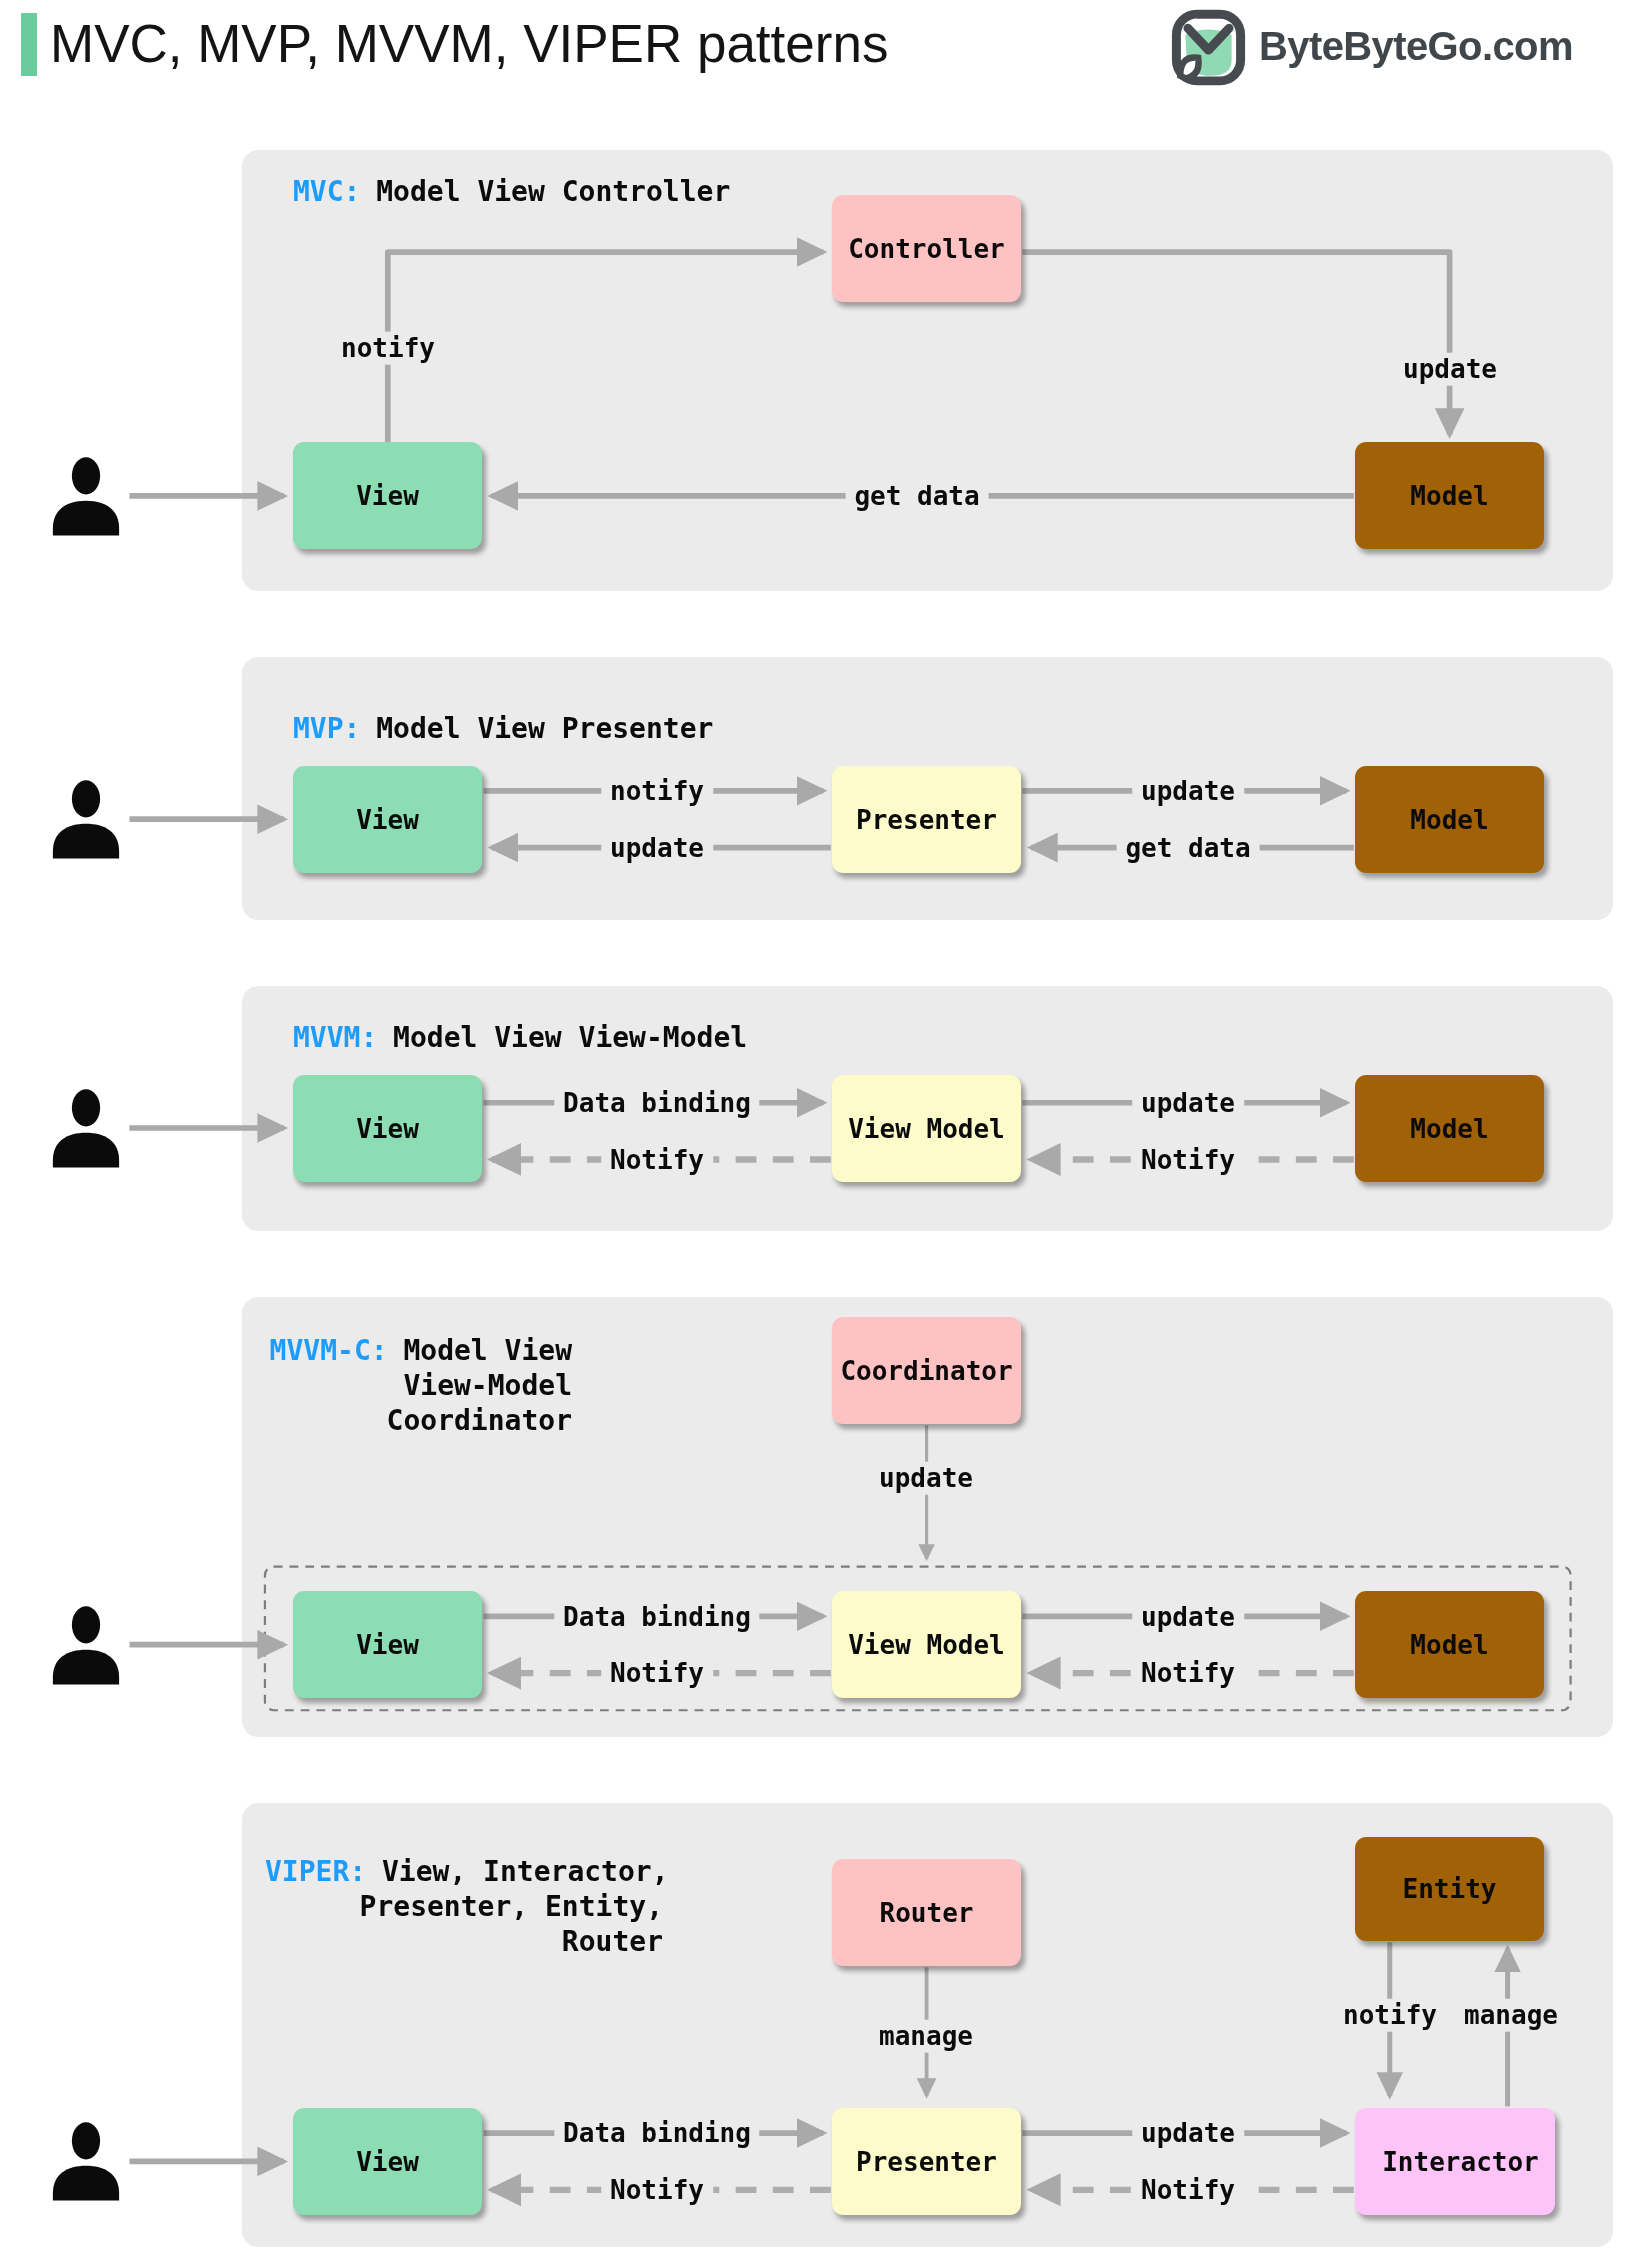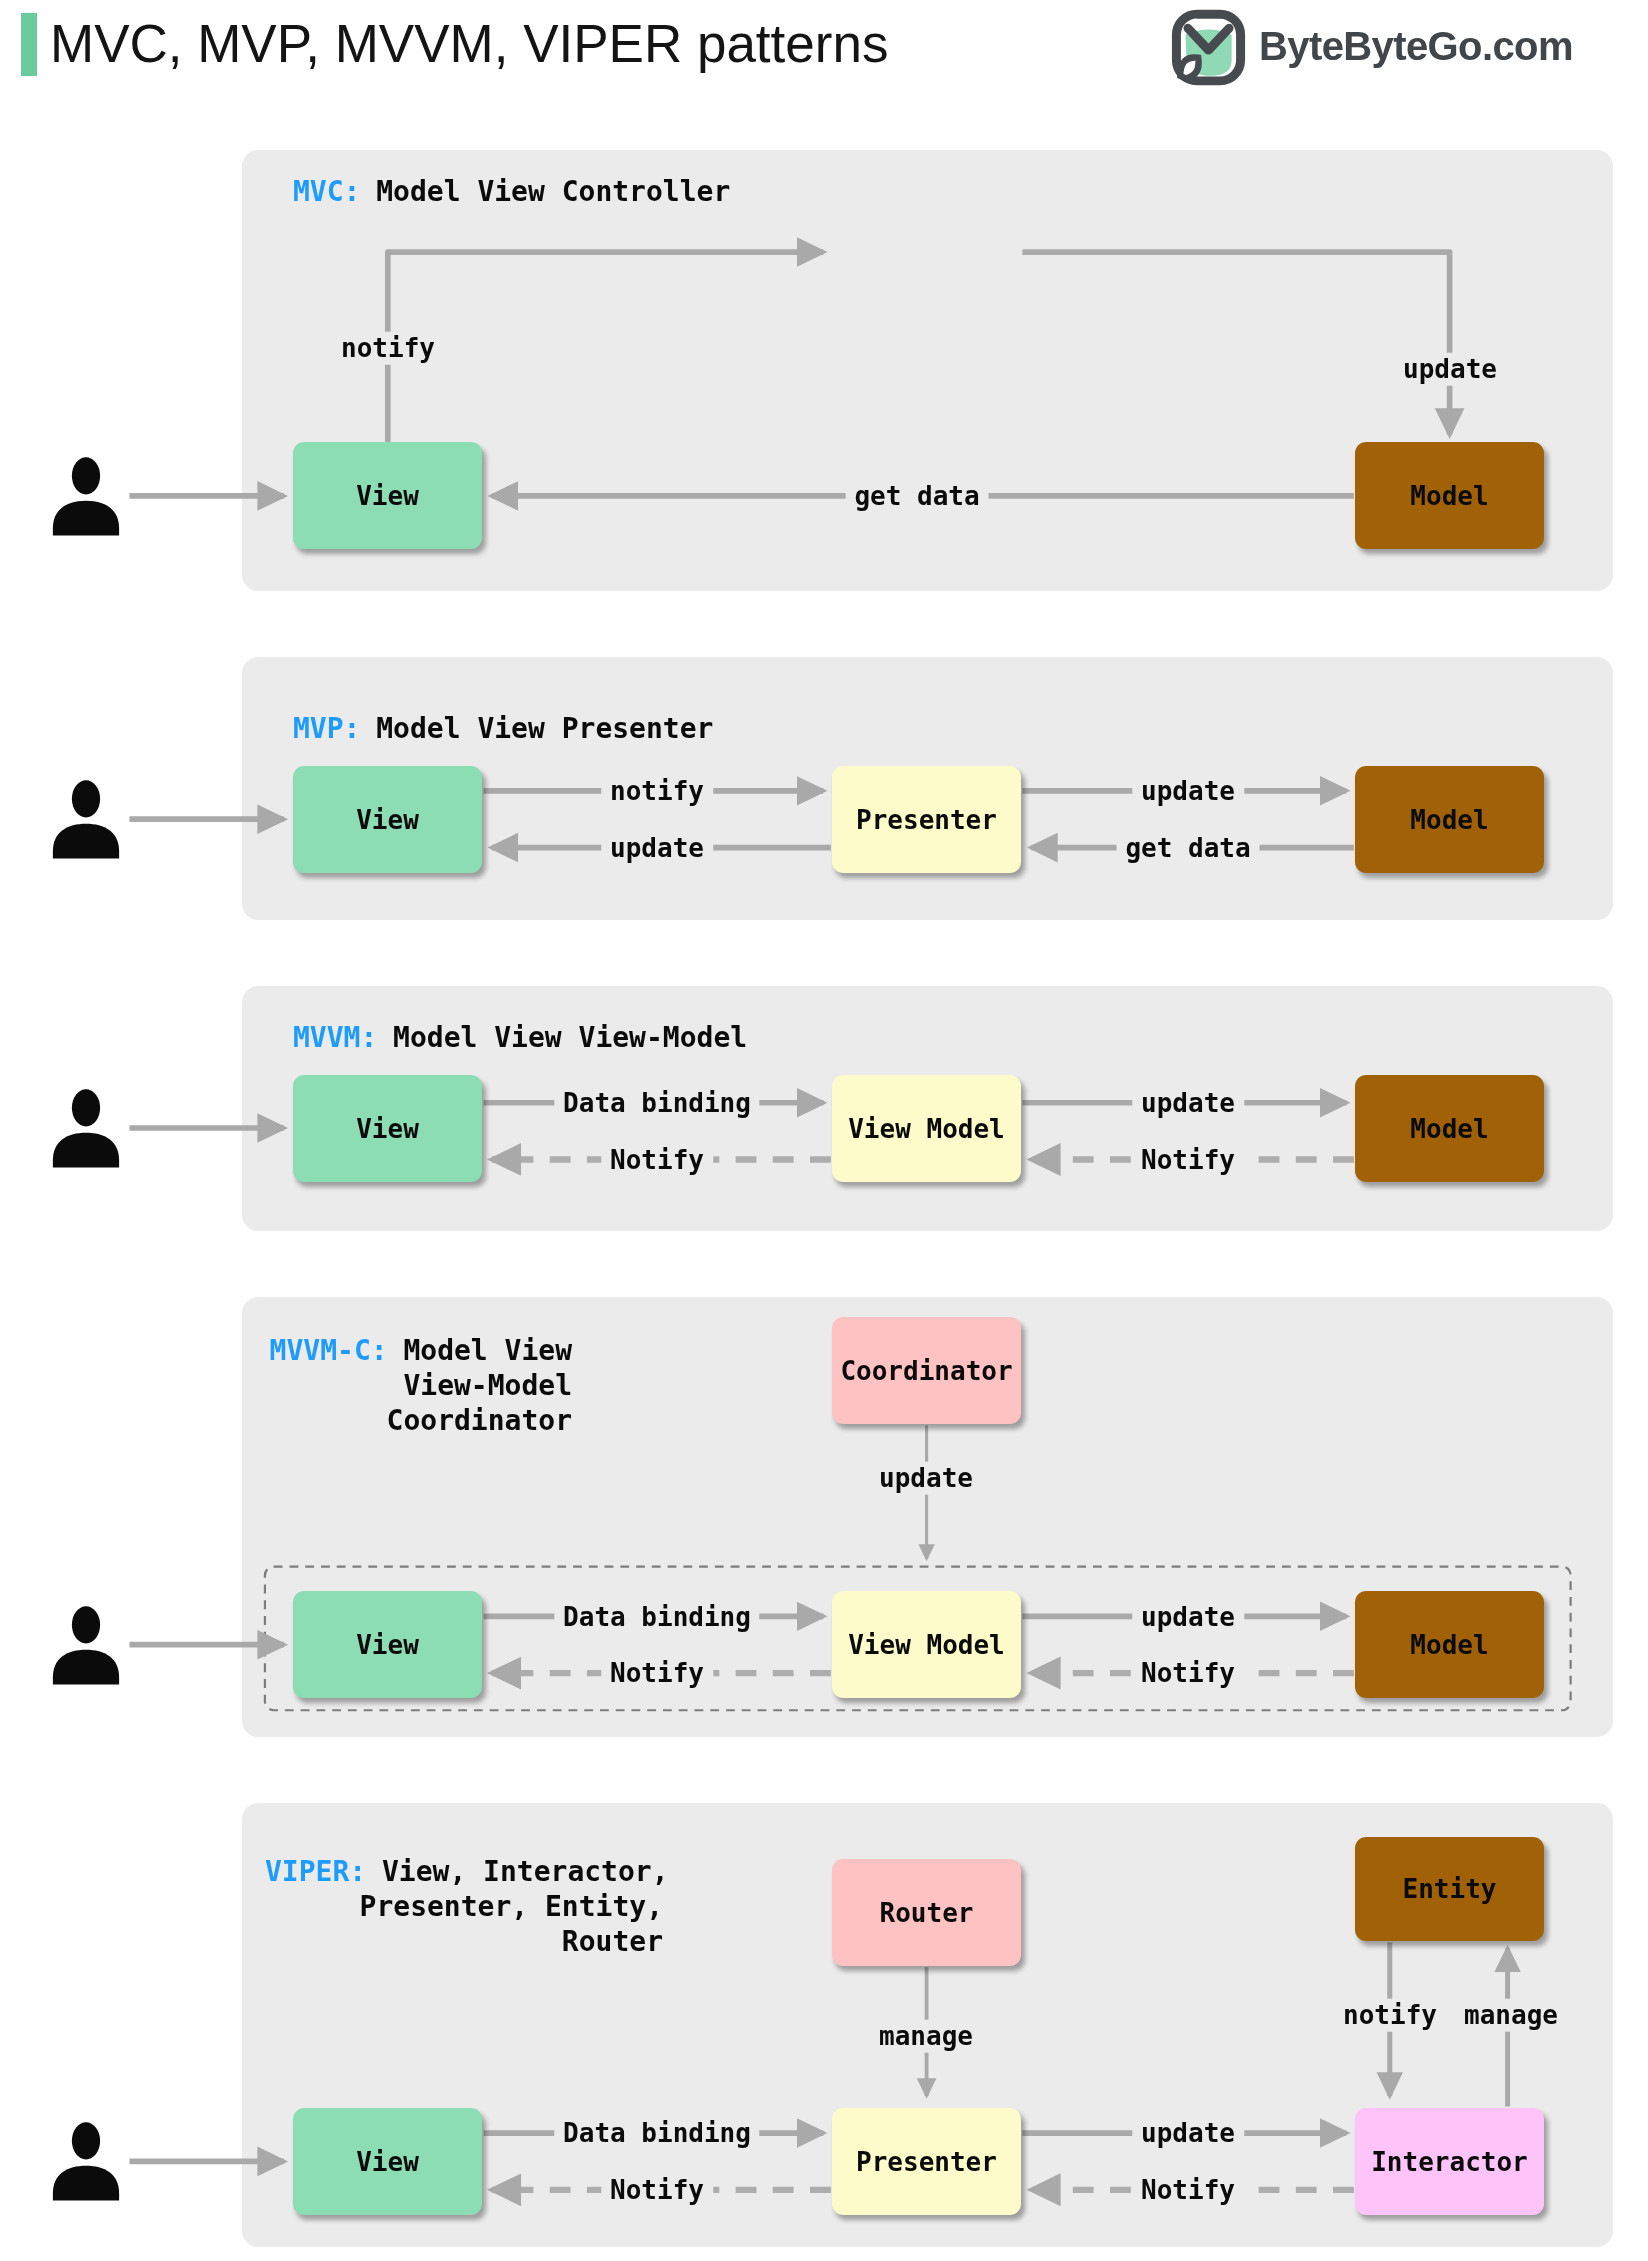--- a/index.html
+++ b/index.html
@@ -24,21 +24,21 @@
   .multi .hline{line-height:35px;}
   
   .bx{position:absolute;width:189px;height:107px;border-radius:11.3px;
       display:flex;align-items:center;justify-content:center;
       font-size:26px;font-weight:700;color:#0b0b0b;
       box-shadow:3.8px 5px 5.7px rgba(0,0,0,0.33);white-space:nowrap;}
   .green{background:#8CDCB4;}
   .pink{background:#FFC2C2;}
   .purple{background:#a16207;}
   .yellow{background:#FCFBC9;}
-  .magenta{background:#FEC3F9;}
+  .magenta{background:#FEC3F9;padding-left:11px;}
   
   .lbl{position:absolute;transform:translate(-50%,-50%);background:#EBEBEB;
        padding:1.3px 8.8px;font-size:26px;font-weight:700;color:#0b0b0b;white-space:nowrap;z-index:3;}
   
   .person{position:absolute;left:45px;width:82px;height:84px;z-index:2;}
   
   .wires{position:absolute;left:0;top:0;z-index:1;}
   .bx,.heading{z-index:2;}
   .ln{stroke:#A9A9A9;stroke-width:9;fill:none;stroke-linejoin:round;}
   .lnd{stroke:#ADADAD;stroke-width:10;fill:none;stroke-dasharray:33 26;}
@@ -113,20 +113,21 @@
       <path class="ln" d="M767 3385 H1306" marker-end="url(#ah)"></path>
       <path class="lnd" d="M1318 3475 H780" marker-end="url(#ah)"></path>
       <path class="ln" d="M1622 3385 H2136" marker-end="url(#ah)"></path>
       <path class="lnd" d="M2148 3475 H1636" marker-end="url(#ah)"></path>
     </g>
   </svg>
 
   <div class="heading" style="left:293px;top:174px">
     <span class="tag">MVC:</span><span class="rest">Model View Controller</span>
   </div>
+  <div class="bx pink" style="left:832px;top:195px">Controller</div>
   <div class="bx green" style="left:293px;top:442px">View</div>
   <div class="bx purple" style="left:1355px;top:442px">Model</div>
   <div class="lbl" style="left:388px;top:348px">notify</div>
   <div class="lbl" style="left:1450px;top:369px">update</div>
   <div class="lbl" style="left:917px;top:496px">get data</div>
   <div class="person" style="top:454px">
     <svg viewBox="0 0 100 104" width="82" height="84">
       <ellipse cx="50" cy="27" rx="17.5" ry="23" fill="#0b0b0b"></ellipse>
       <path d="M9 101 L9 92 C9 68 27 58 50 58 C73 58 91 68 91 92 L91 101 Z" fill="#0b0b0b"></path>
     </svg>

